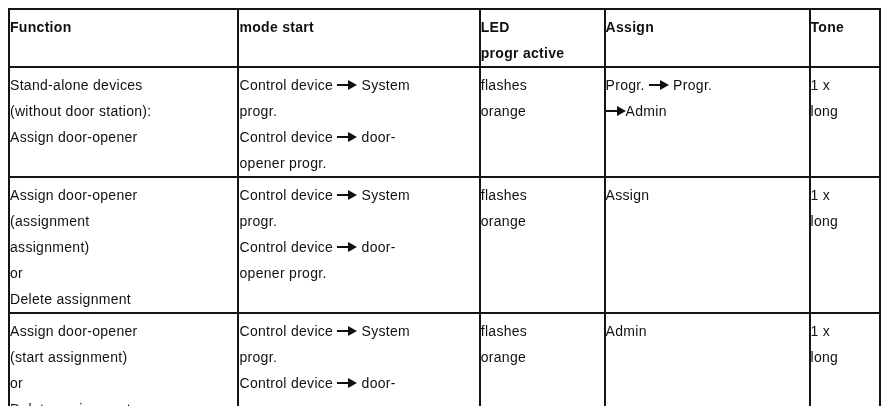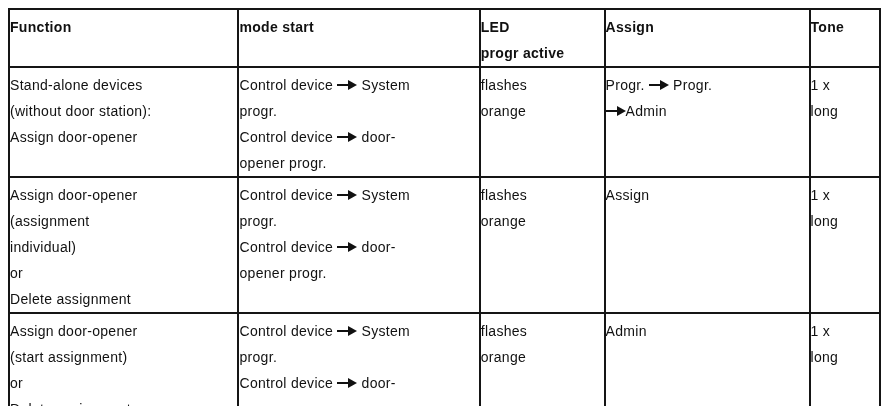--- a/index.html
+++ b/index.html
@@ -122,21 +122,21 @@
           </td>
           <td>
             <div class="line">1 x</div>
             <div class="line">long</div>
           </td>
         </tr>
         <tr class="r1">
           <td>
             <div class="line">Assign door-opener</div>
             <div class="line">(assignment</div>
-            <div class="line">individual)</div>
+            <div class="line">assignment)</div>
             <div class="line">or</div>
             <div class="line">Delete assignment</div>
           </td>
           <td>
             <div class="line">Control device <span class="arrow"></span> System</div>
             <div class="line">progr.</div>
             <div class="line">Control device <span class="arrow"></span> door-</div>
             <div class="line">opener progr.</div>
           </td>
           <td>

